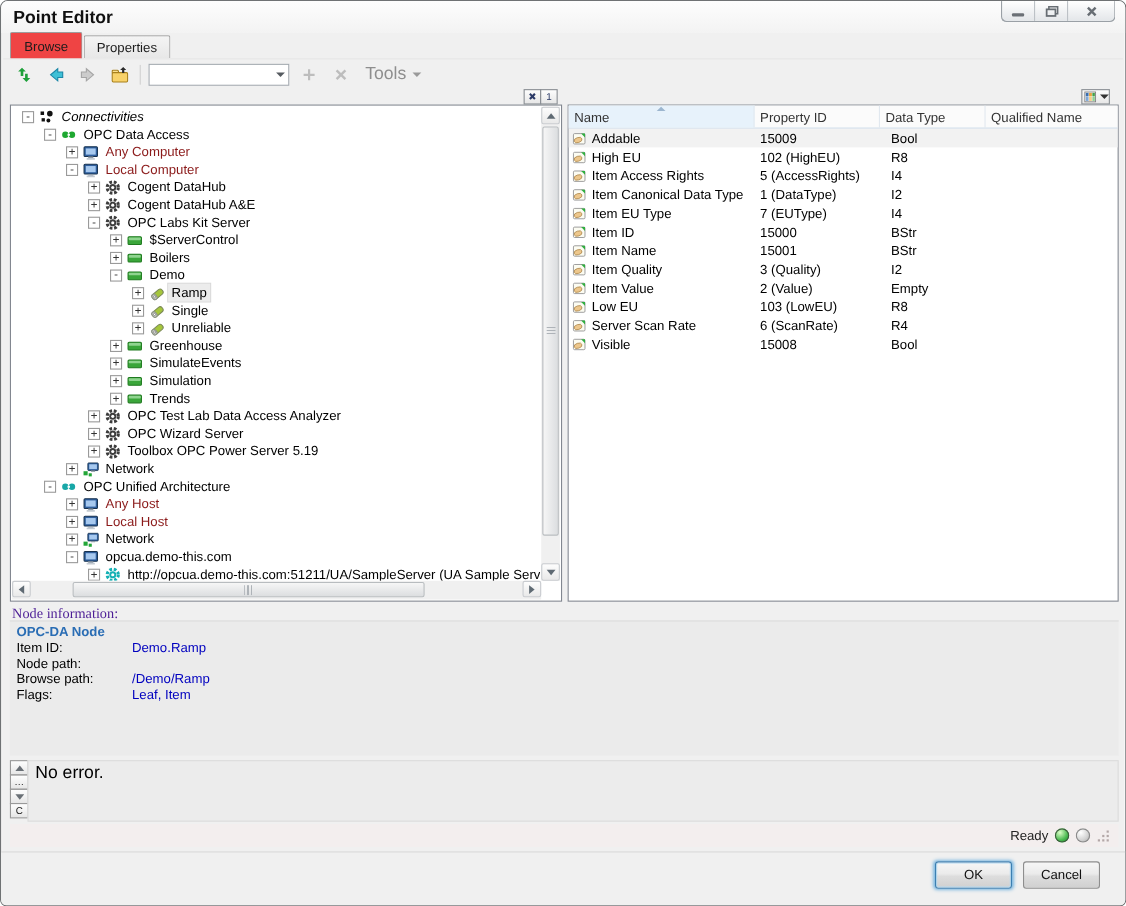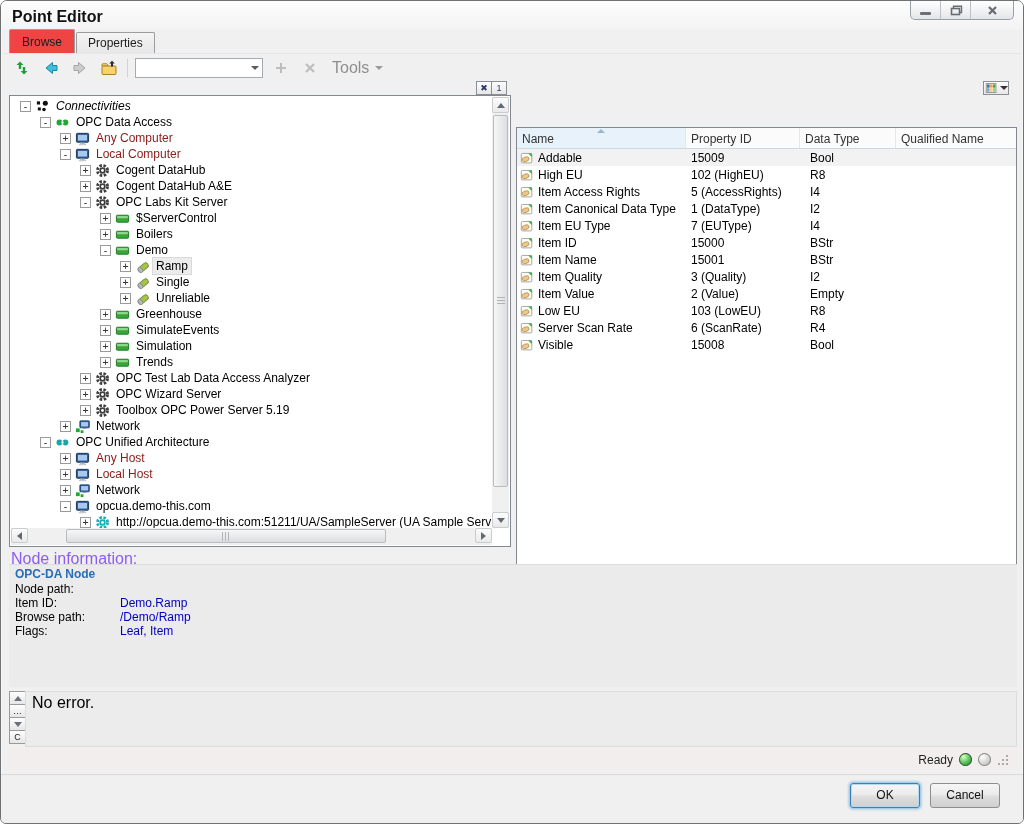--- a/index.html
+++ b/index.html
@@ -37,21 +37,21 @@
 
   
   .tree-tools{ position:absolute; left:476px; top:80px; display:flex; z-index:4; }
   .mini-btn{ width:16px; height:14px; border:1px solid #8a8f94; background:linear-gradient(#fdfdfd,#e7e7e7);
     font-size:9px; line-height:12px; text-align:center; color:#2b3a67; margin-left:-1px; }
   .col-chooser{ position:absolute; left:982px; top:80px; width:26px; height:14px; border:1px solid #8a8f94;
     background:linear-gradient(#fdfdfd,#e7e7e7); display:flex; align-items:center; justify-content:center; gap:2px; z-index:4; }
 
   
   .tree-panel{ position:absolute; left:8px; top:94px; width:502px; height:452px; background:#fff; border:1px solid #828790; }
-  .grid-panel{ position:absolute; left:515px; top:94px; width:501px; height:452px; background:#fff; border:1px solid #828790;margin-top:32px; }
+  .grid-panel{ position:absolute; left:515px; top:94px; width:501px; height:452px; background:#fff; border:1px solid #828790; }
 
   
   .tree-content{ position:absolute; left:2px; top:2px; right:19px; bottom:18px; overflow:hidden; }
   .tree-row{ height:16px; display:flex; align-items:center; white-space:nowrap; }
   .tree-row.italic .tree-label{ font-style:italic; }
   .expander{ flex:0 0 auto; width:11px; height:11px; border:1px solid #9a9a9a; background:#fff; margin-right:4px;
     font:10px/9px "DejaVu Sans Mono",monospace; text-align:center; color:#333; }
   .tree-icon{ flex:0 0 auto; width:15px; height:15px; margin-right:3px; }
   .tree-icon svg{ width:15px; height:15px; display:block; }
   .tree-label{ font-size:12px; color:var(--lbl,#000); padding:1px 3px; }
@@ -85,21 +85,21 @@
   .grid-header .gh-cell:nth-of-type(3){ width:96px; }
   .grid-header .gh-cell:nth-of-type(4){ flex:1; border-right:none; }
   .grid-row{ display:flex; height:17px; align-items:center; font-size:12px; color:#000; }
   .grid-row.highlight{ background:#f2f2f2; }
   .gr-cell{ overflow:hidden; white-space:nowrap; padding:0 4px 0 5px; }
   .gr-cell.cw0{ width:169px; display:flex; align-items:center; gap:4px; padding-left:3px; }
   .gr-cell.cw1{ width:119px; } .gr-cell.cw2{ width:96px; } .gr-cell.cw3{ flex:1; }
   .row-icon svg{ width:14px; height:14px; display:block; }
 
   
-  .ni-label{ position:absolute; left:10px; top:549px; font-size:16px; color:#8b5cf6; }
+  .ni-label{ position:absolute; left:10px; top:549px; font-size:13px; color:#4c1d95;font-family:Liberation Serif, serif; }
   .ni-panel{ position:absolute; left:8px; top:563px; width:1008px; height:123px; background:#ebebeb; border-top:1px solid #dcdcdc; }
   .ni-head{ padding:2px 6px 1px; font-size:12px; font-weight:bold; color:#2a6db4; }
   .ni-row{ display:flex; padding:0 6px; height:14px; align-items:center; font-size:12px; }
   .ni-row .lbl{ width:105px; color:#000; }
   .ni-row .val{ color:#0000bf; }
 
   
   .err-tools{ position:absolute; left:8px; top:690px; width:17px; display:flex; flex-direction:column; }
   .err-btn{ height:14px; border:1px solid #9a9a9a; margin-top:-1px; background:linear-gradient(#fefefe,#e6e6e6);
     display:flex; align-items:center; justify-content:center; font-size:9px; line-height:9px; color:#222; }
@@ -783,27 +783,27 @@
         </div>
       </div>
   </div>
 
   <div class="ni-label">Node information:</div>
   <div class="ni-panel">
     <div class="ni-head">OPC-DA Node</div>
     <div>
 
         <div class="ni-row">
+          <span class="lbl">Item ID:</span>
+          <span class="val">Demo.Ramp</span>
+        </div>
+
+        <div class="ni-row">
           <span class="lbl">Node path:</span>
           <span class="val"></span>
-        </div>
-
-        <div class="ni-row">
-          <span class="lbl">Item ID:</span>
-          <span class="val">Demo.Ramp</span>
         </div>
 
         <div class="ni-row">
           <span class="lbl">Browse path:</span>
           <span class="val">/Demo/Ramp</span>
         </div>
 
         <div class="ni-row">
           <span class="lbl">Flags:</span>
           <span class="val">Leaf, Item</span>

